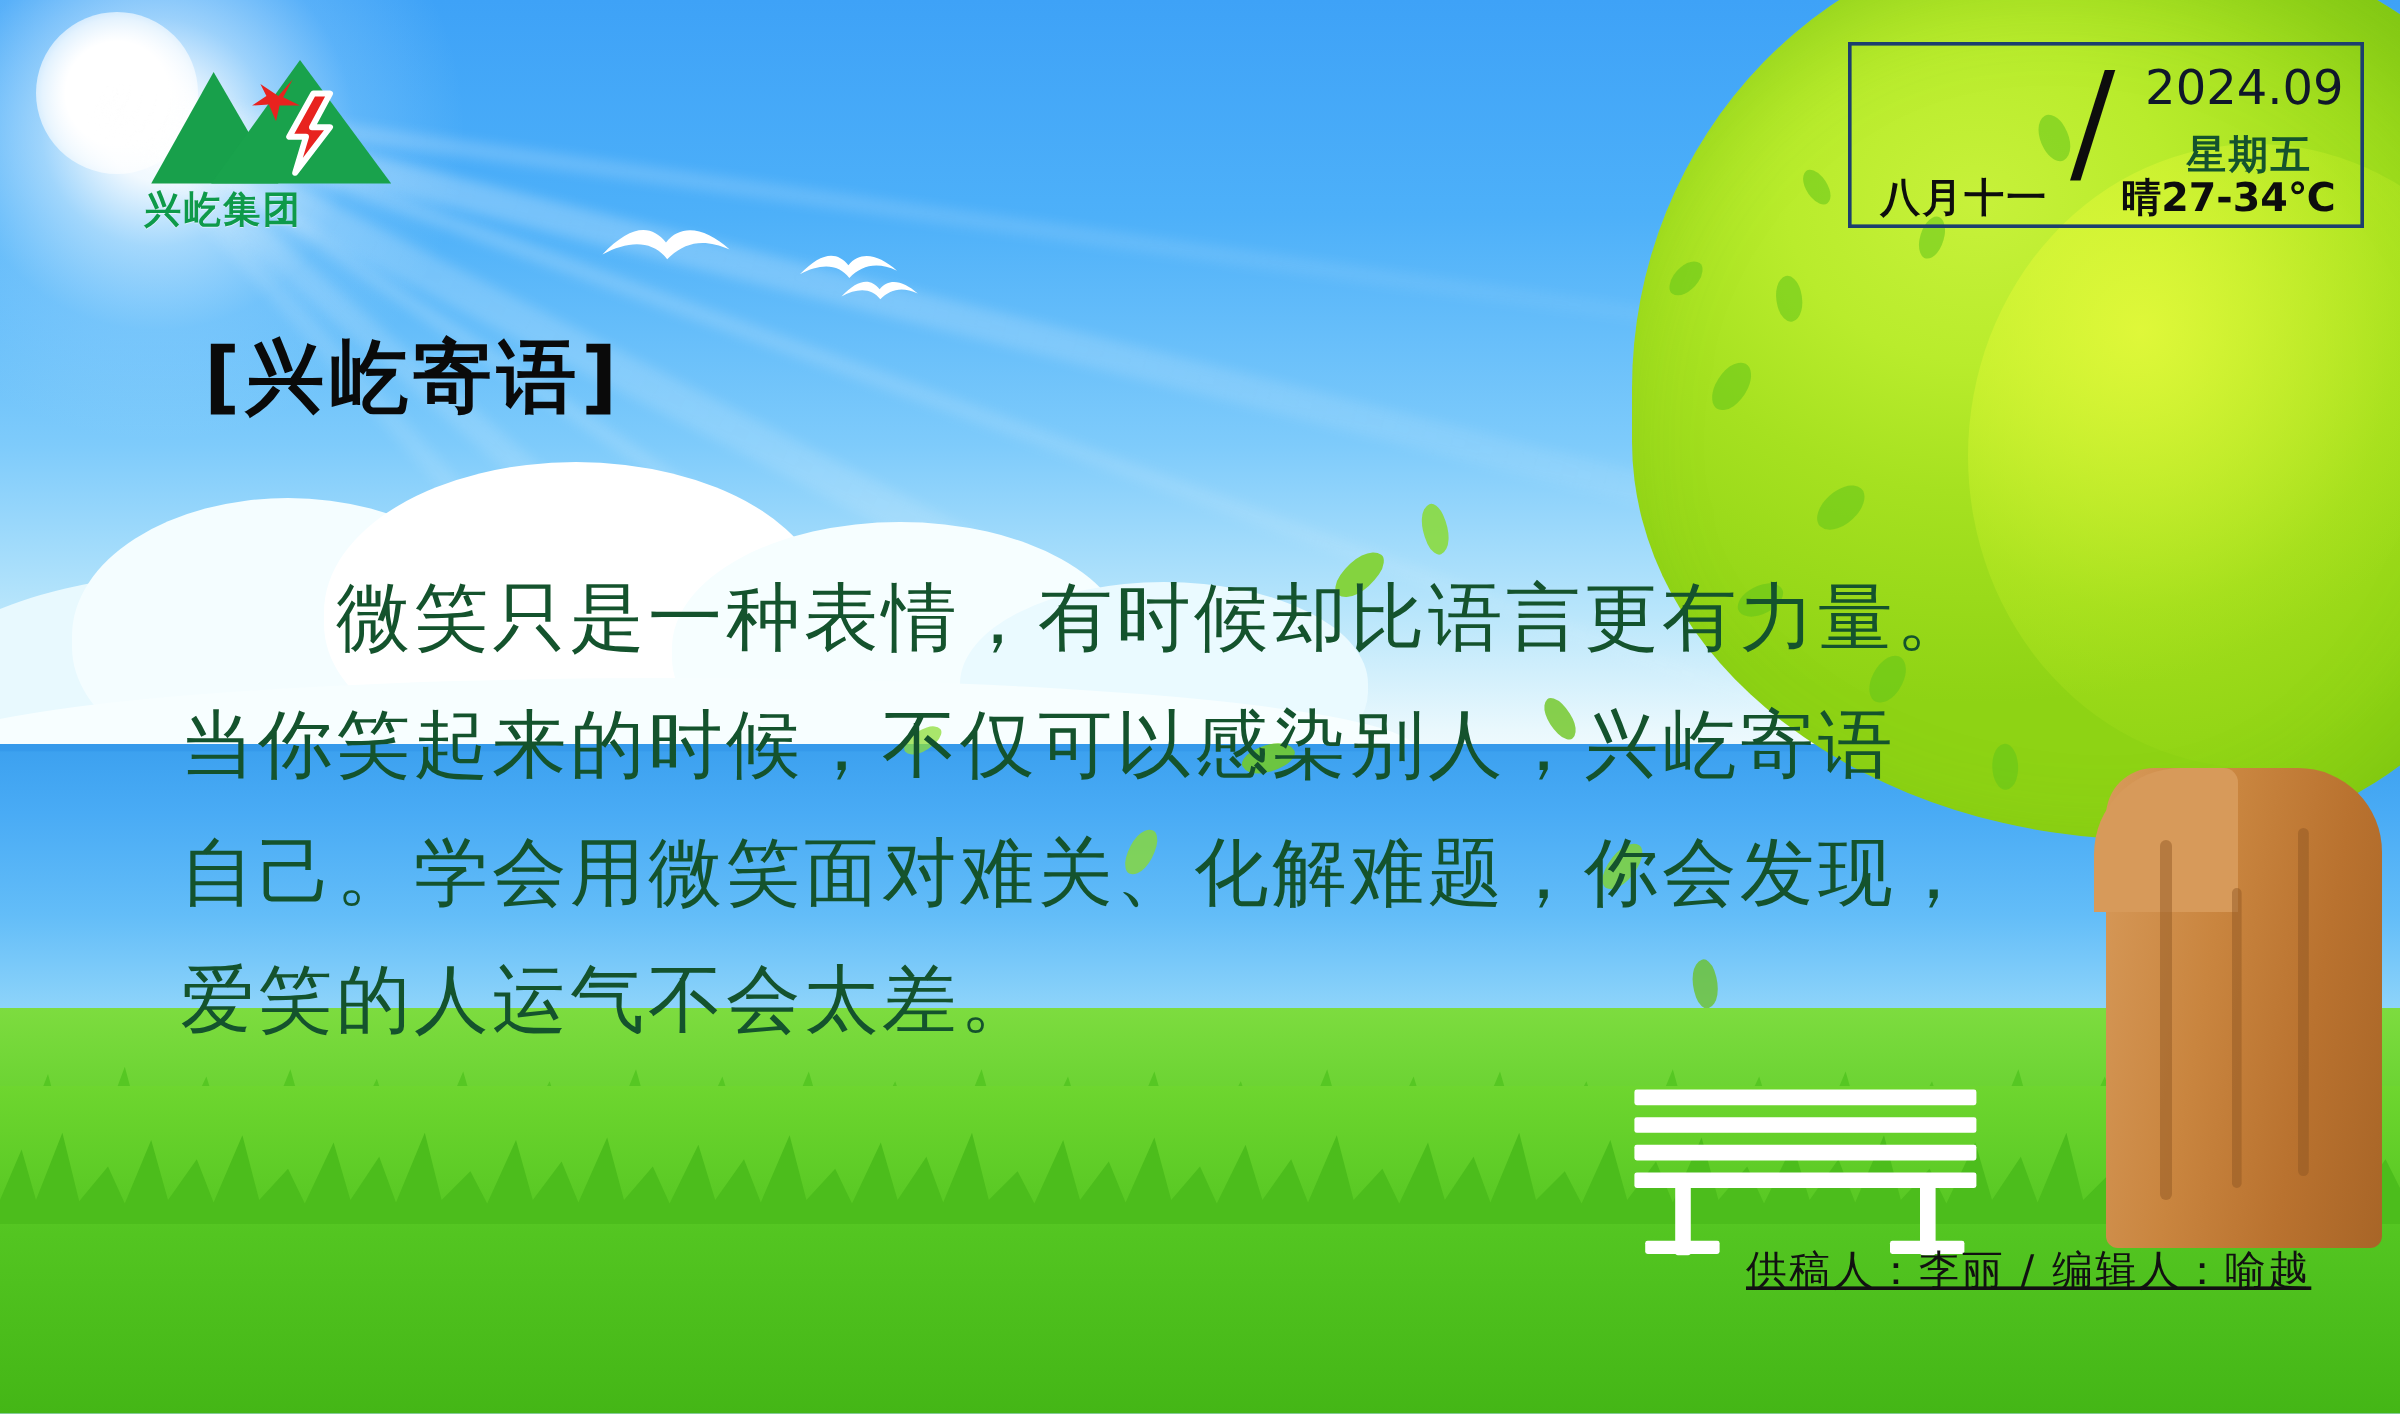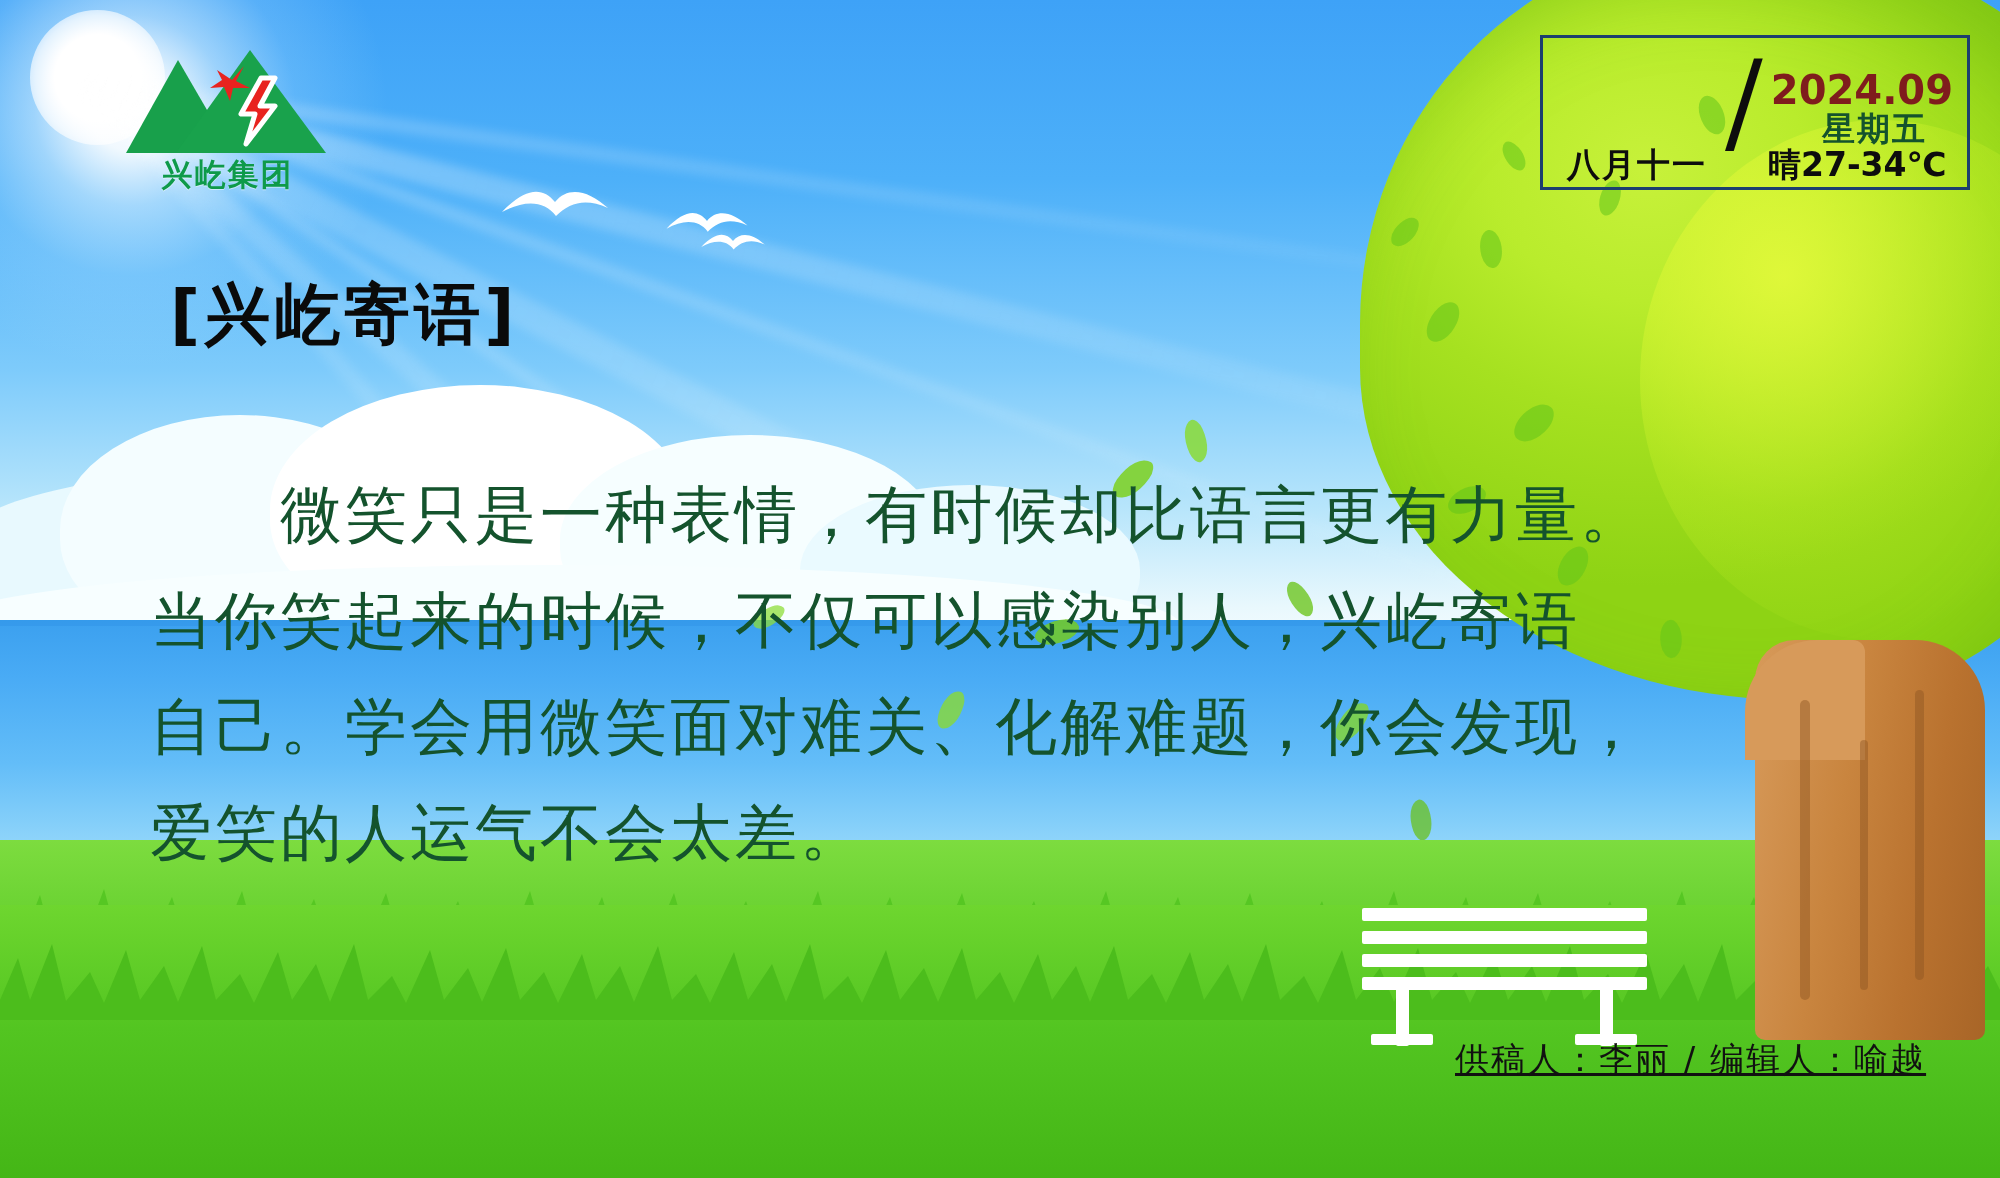--- a/index.html
+++ b/index.html
@@ -103,21 +103,21 @@
 
   
   .bench{position:absolute;left:1362px;top:908px;width:285px;height:135px;}
   .bench-slat{position:absolute;left:0;width:285px;height:13px;background:#ffffff;border-radius:2px;}
   .bench-leg{position:absolute;width:13px;height:60px;background:#ffffff;border-radius:2px;}
   .bench-foot{position:absolute;width:62px;height:11px;background:#ffffff;border-radius:2px;}
 
   
   .logo{position:absolute;left:120px;top:48px;width:215px;height:150px;}
   .logo-text{
-    position:absolute;left:0;top:106px;width:215px;text-align:center;
+    position:absolute;left:0;top:106px;width:215px;text-align:left;
     font-family:Liberation Serif, serif;
     font-weight:bold;font-size:31px;color:#0e9a4a;letter-spacing:2px;
     text-shadow:0 1px 0 rgba(255,255,255,.5);
   }
 
   
   .datebox{
     position:absolute;left:1540px;top:35px;width:430px;height:155px;
     border:3px solid #1c3f6e;
     box-sizing:border-box;
@@ -127,23 +127,23 @@
     font-family:"DejaVu Serif","Liberation Serif",serif;
     font-size:92px;line-height:92px;color:#0d0d0d;font-weight:400;
     letter-spacing:-2px;
   }
   .date-slash{
     position:absolute;left:182px;top:8px;
     font-family:"DejaVu Serif","Liberation Serif",serif;
     font-size:112px;line-height:112px;color:#0d0d0d;font-weight:300;
   }
   .date-ym{
-    position:absolute;right:14px;top:32px;
+    position:absolute;right:14px;top:16px;
     font-family:"DejaVu Sans","Liberation Sans",sans-serif;
-    font-size:40px;line-height:40px;font-weight:bold;color:#7f1d1d;
+    font-size:40px;line-height:40px;font-weight:normal;color:#0f172a;
     letter-spacing:0px;
   }
   .date-week{
     position:absolute;right:40px;top:74px;
     font-size:33px;line-height:33px;font-weight:bold;color:#14532d;letter-spacing:2px;
   }
   .date-lunar{
     position:absolute;left:24px;top:110px;
     font-size:33px;line-height:33px;font-weight:bold;color:#0d0d0d;letter-spacing:2px;
   }

